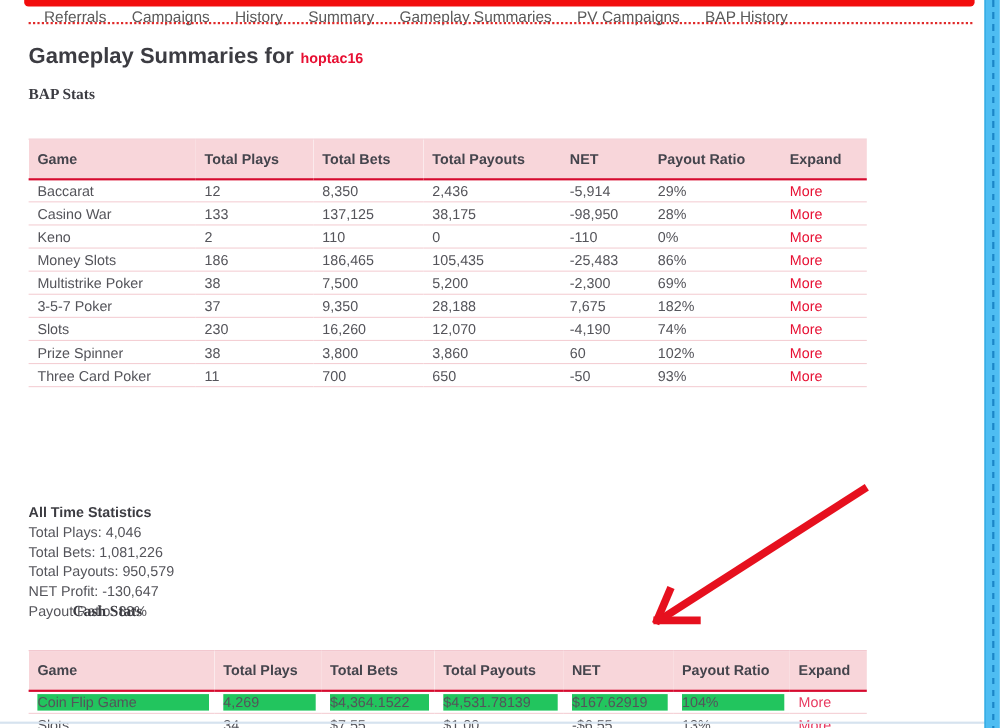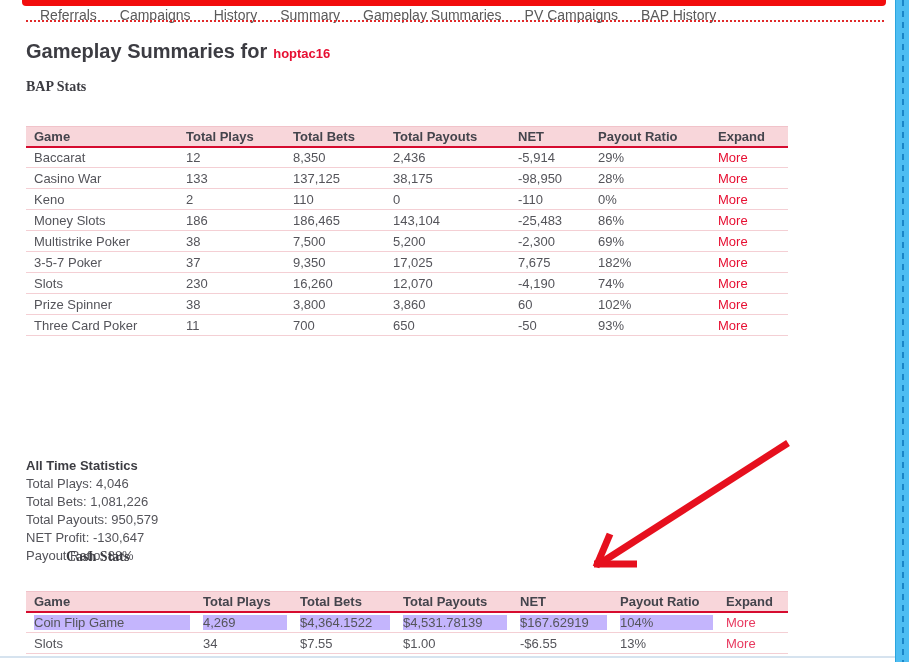--- a/index.html
+++ b/index.html
@@ -40,33 +40,33 @@
   #cash-heading { top:549px;margin-left:40px; }
   
   table.stats {
     position:absolute; left:26px; width:762px;
     border-collapse:collapse; table-layout:fixed; font-size:13px;
   }
   #bap-table  { top:126px; }
   #cash-table { top:591px; }
   table.stats th {
     background:#f8d6da; text-align:left; font-weight:bold; color:#44444c;
-    height:20px; padding:0 0 0 8px;
+    height:36px; padding:0 0 0 8px;
     border-top:1px solid #f1c3ca; border-bottom:2px solid #d60b2f;
     white-space:nowrap; overflow:hidden;
   }
   table.stats td {
     height:21px; padding:0 0 0 8px; border-bottom:1px solid #f4cfd4;
     color:#54545a; white-space:nowrap; overflow:hidden;
   }
   table.stats a.more { color:#e70f32; text-decoration:none; }
   #cash-table a.more { color:#e8395f; }
   .cellval { display:inline; }
   tr.selected .cellval {
-    display:block; background:#c4b5fd; margin-right:5px;
+    display:block; background:#22c55e; margin-right:5px;
   }
   
   .alltime { position:absolute; left:26px; top:409px; font-size:13px; line-height:18px; }
   .alltime .at-head { font-weight:bold; color:#3c3c42;margin-top:48px; }
   .alltime div { color:#54545a; }
   
   svg.arrow { position:absolute; left:0; top:0; pointer-events:none; }
   
   .bottom-edge {
     position:absolute; left:0; top:656px; width:909px; height:2px; background:#d6e3ef;
@@ -146,39 +146,39 @@
         <td><span class="cellval">110</span></td>
         <td><span class="cellval">0</span></td>
         <td><span class="cellval">-110</span></td>
         <td><span class="cellval">0%</span></td>
         <td><a href="#" class="more">More</a></td>
       </tr>
       <tr>
         <td><span class="cellval">Money Slots</span></td>
         <td><span class="cellval">186</span></td>
         <td><span class="cellval">186,465</span></td>
-        <td><span class="cellval">143,104</span></td>
+        <td><span class="cellval">105,435</span></td>
         <td><span class="cellval">-25,483</span></td>
         <td><span class="cellval">86%</span></td>
         <td><a href="#" class="more">More</a></td>
       </tr>
       <tr>
         <td><span class="cellval">Multistrike Poker</span></td>
         <td><span class="cellval">38</span></td>
         <td><span class="cellval">7,500</span></td>
         <td><span class="cellval">5,200</span></td>
         <td><span class="cellval">-2,300</span></td>
         <td><span class="cellval">69%</span></td>
         <td><a href="#" class="more">More</a></td>
       </tr>
       <tr>
         <td><span class="cellval">3-5-7 Poker</span></td>
         <td><span class="cellval">37</span></td>
         <td><span class="cellval">9,350</span></td>
-        <td><span class="cellval">17,025</span></td>
+        <td><span class="cellval">28,188</span></td>
         <td><span class="cellval">7,675</span></td>
         <td><span class="cellval">182%</span></td>
         <td><a href="#" class="more">More</a></td>
       </tr>
       <tr>
         <td><span class="cellval">Slots</span></td>
         <td><span class="cellval">230</span></td>
         <td><span class="cellval">16,260</span></td>
         <td><span class="cellval">12,070</span></td>
         <td><span class="cellval">-4,190</span></td>

